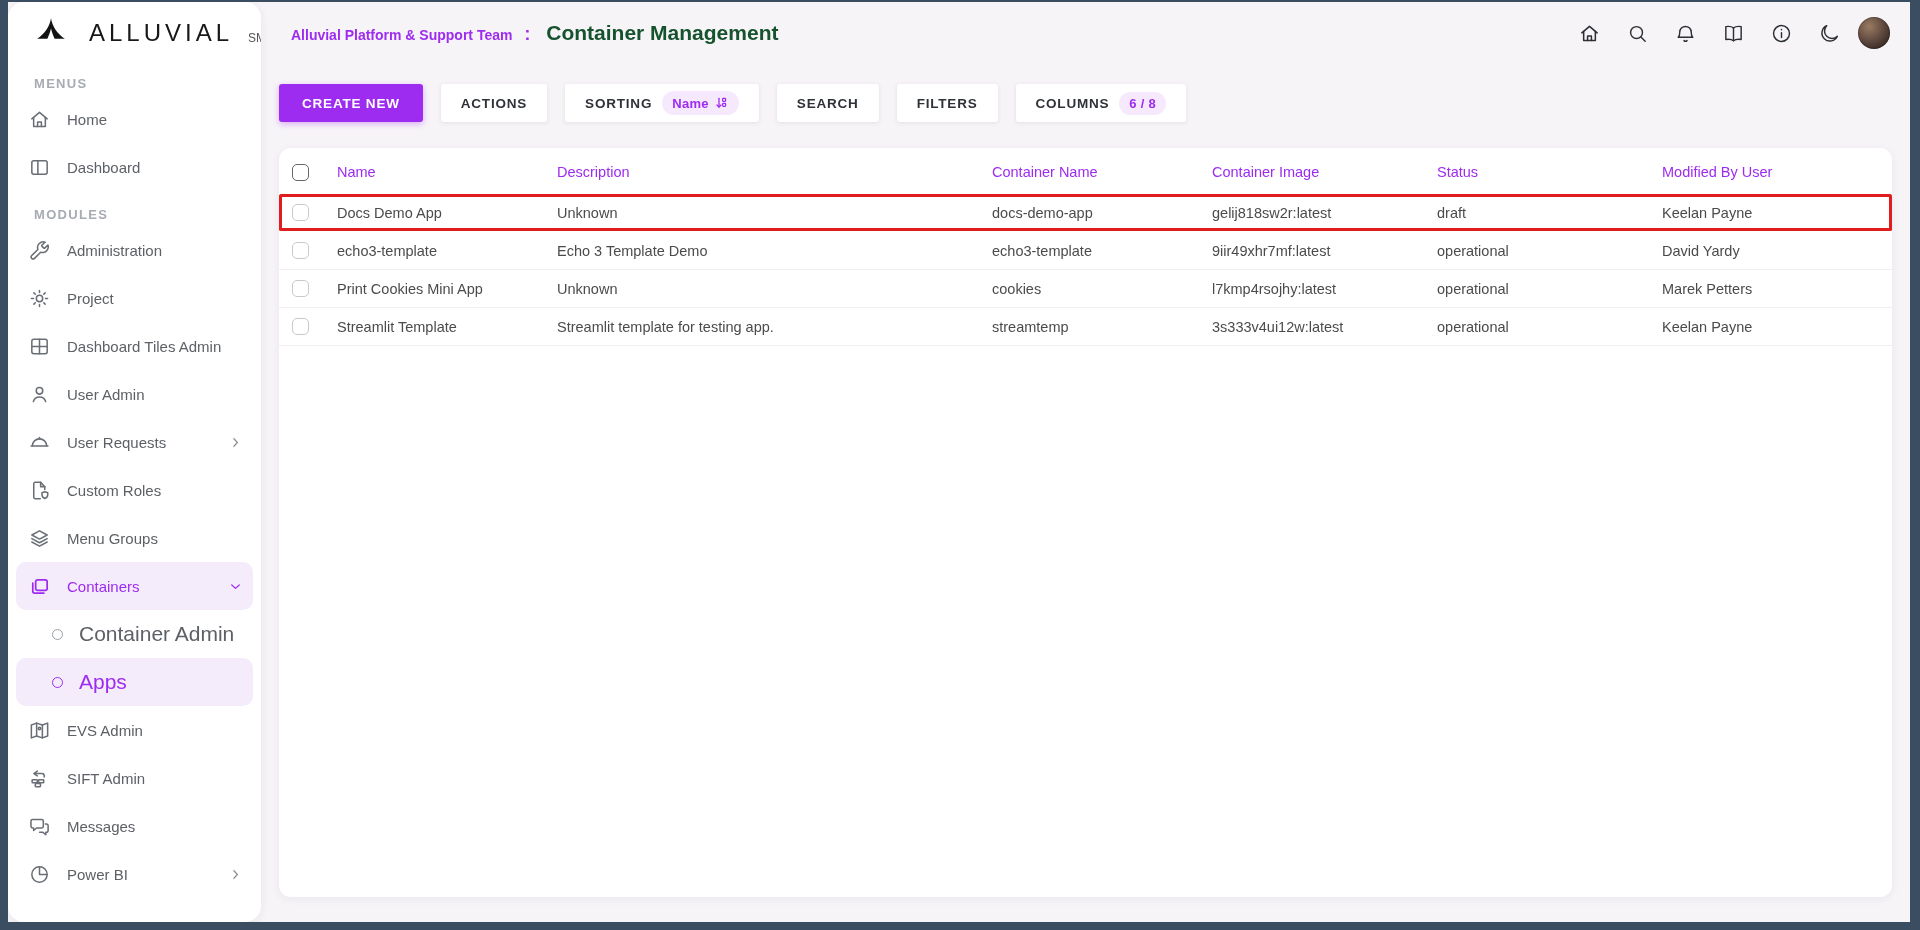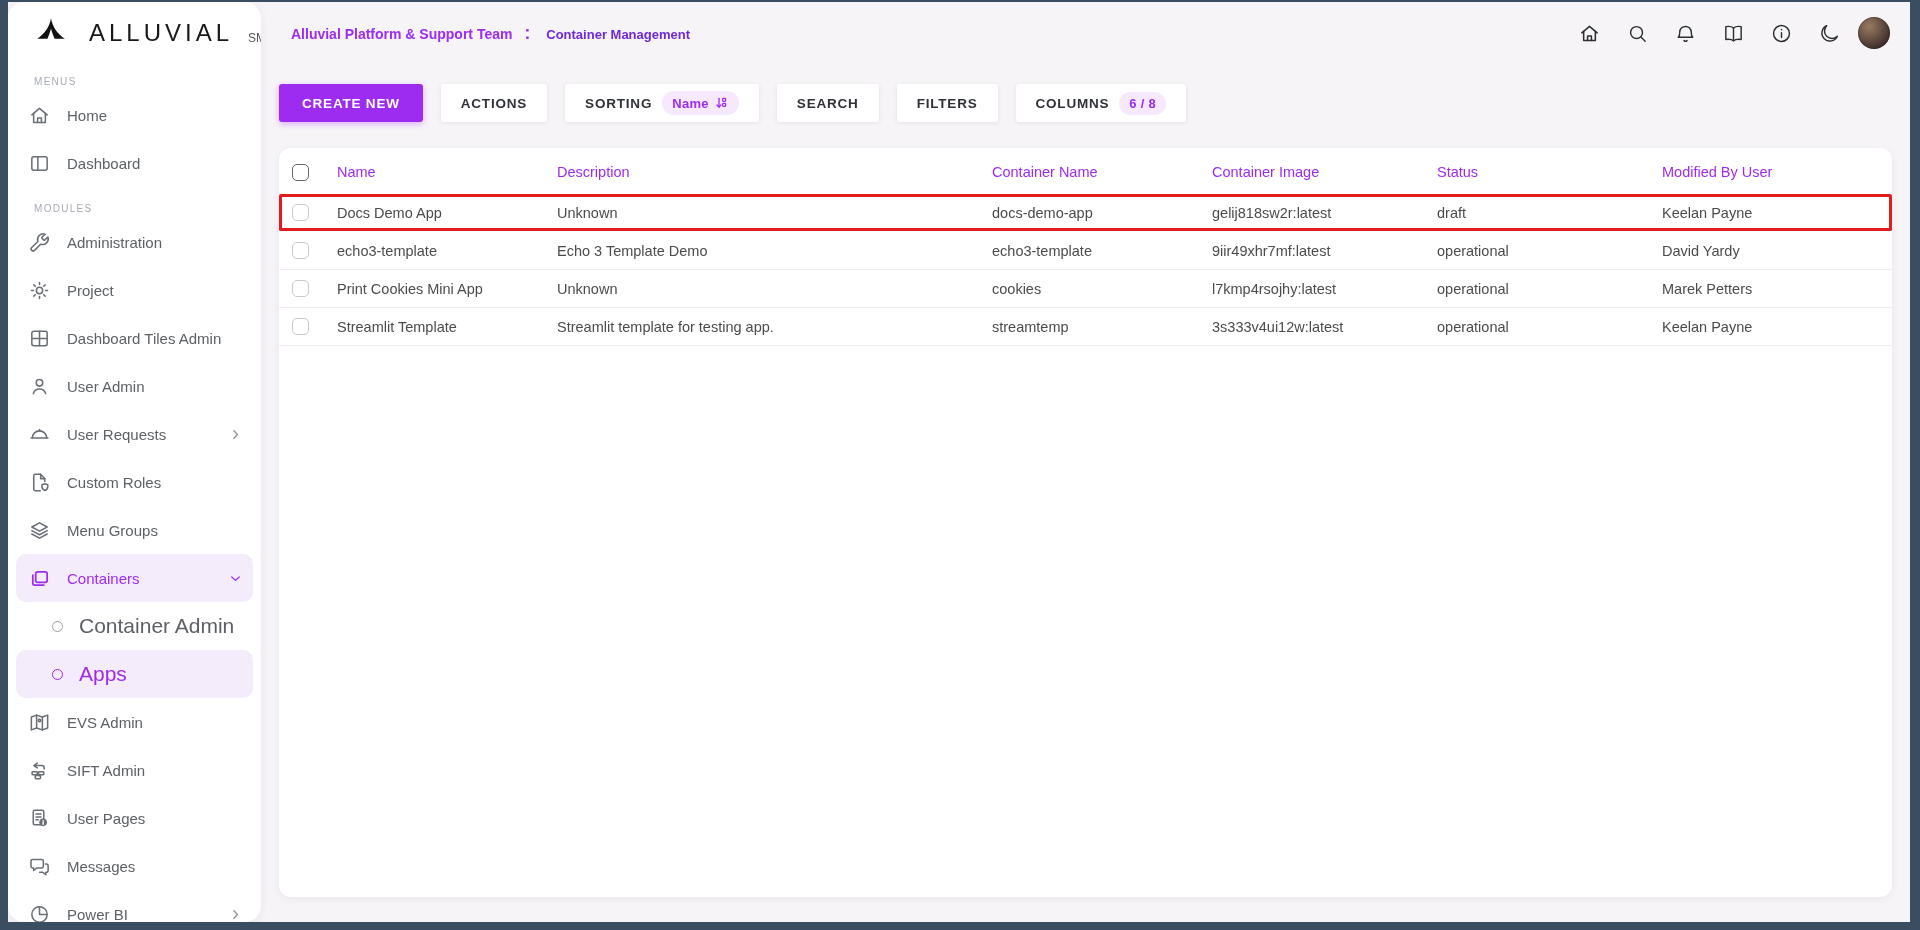--- a/index.html
+++ b/index.html
@@ -22,39 +22,39 @@
   .app{position:absolute;top:2px;left:8px;right:10px;bottom:8px;background:var(--page-bg);display:flex;overflow:hidden;}
 
   
   .sidebar{width:253px;flex:0 0 253px;background:#fff;border-radius:16px;box-shadow:0 2px 10px rgba(40,40,60,.07);overflow:hidden;display:flex;flex-direction:column;}
   .brand{display:flex;align-items:center;gap:21px;padding:14px 14px 6px 16px;margin-left:10px;}
   .brand-mark{width:34px;height:34px;flex:0 0 34px;}
   .brand-text{font-size:24px;letter-spacing:4px;color:#17181a;font-weight:400;}
   .brand-tm{font-size:12px;color:#555;align-self:flex-end;margin:0 0 5px -6px;}
   .brand-toggle{margin-left:auto;color:#777;width:22px;height:22px;cursor:pointer;}
   .nav{padding:4px 8px 0 8px;}
-  .nav-label{font-size:10px;letter-spacing:1.3px;color:var(--label);margin:16px 0 4px 12px;font-weight:400;padding-left:6px;}
+  .nav-label{font-size:13px;letter-spacing:1.3px;color:var(--label);margin:16px 0 4px 12px;font-weight:700;padding-left:6px;}
   .nav-item{display:flex;align-items:center;gap:16px;height:48px;padding:0 10px 0 12px;border-radius:10px;color:var(--muted);font-size:15px;cursor:pointer;position:relative;}
   .nav-item .ic{width:23px;height:23px;color:var(--icon);flex:0 0 23px;}
   .nav-item.active{background:var(--active-bg);color:var(--accent);}
   .nav-item.active .ic{color:var(--accent);}
   .nav-item .chev{margin-left:auto;width:15px;height:15px;color:#8a8f96;}
   .nav-item.active .chev{color:var(--accent);}
   .nav-sub{display:flex;align-items:center;gap:16px;height:48px;padding:0 10px 0 36px;border-radius:10px;color:var(--muted);font-size:21px;cursor:pointer;}
   .nav-sub .bullet{width:11px;height:11px;border:1.7px solid #9aa0a6;border-radius:50%;flex:0 0 11px;}
   .nav-sub.active{background:var(--active-bg);color:var(--accent);}
   .nav-sub.active .bullet{border-color:var(--accent);}
 
   
   .main{flex:1;display:flex;flex-direction:column;padding:0 18px;min-width:0;}
   .topbar{height:58px;display:flex;align-items:center;padding:4px 2px 0 12px;}
   .crumb{display:flex;align-items:baseline;gap:12px;font-weight:700;}
   .crumb .team{color:var(--accent);font-size:14px;}
   .crumb .sep{color:var(--accent);font-size:17.5px;}
-  .crumb .title{color:#6d28d9;font-size:13px;margin-left:4px;}
+  .crumb .title{color:#14532d;font-size:21px;margin-left:4px;}
   .top-actions{margin-left:auto;display:flex;align-items:center;gap:9px;}
   .icon-btn{width:39px;height:39px;display:flex;align-items:center;justify-content:center;color:#2c2f33;cursor:pointer;border-radius:50%;}
   .icon-btn svg{width:23px;height:23px;}
   .avatar{width:32px;height:32px;border-radius:50%;cursor:pointer;background:radial-gradient(circle at 35% 30%,#9a7b61,#56423a 55%,#241b16 95%);box-shadow:inset 0 0 0 1px rgba(0,0,0,.2);}
 
   
   .toolbar{display:flex;align-items:center;gap:18px;margin:24px 0 0 0;}
   .btn{height:38px;display:flex;align-items:center;gap:10px;padding:0 20px;border-radius:3px;background:#fff;color:#2f3237;font-size:13.5px;font-weight:600;letter-spacing:.8px;box-shadow:0 1px 4px rgba(50,40,70,.1);cursor:pointer;border:none;white-space:nowrap;}
   .btn.primary{background:var(--accent);color:#fff;box-shadow:0 2px 6px rgba(157,43,240,.35);padding:0 23px;}
   .pill{display:flex;align-items:center;gap:4px;background:var(--accent-soft);color:var(--accent);border-radius:14px;padding:4px 10px;font-size:13px;font-weight:600;letter-spacing:.3px;}
@@ -194,29 +194,20 @@
               <path d="M9.7 4.3 6.2 6.8l3.5 2.5"></path>
               <path d="M6.6 6.8h7.9a2.4 2.4 0 0 1 2.4 2.4v1.3"></path>
               <rect x="4.3" y="13.2" width="5.4" height="3.3" rx=".7"></rect>
               <rect x="11" y="13.2" width="5.4" height="3.3" rx=".7"></rect>
               <rect x="7.6" y="17.3" width="5.4" height="3.3" rx=".7"></rect>
             </svg></span>
           <span>SIFT Admin</span>
         </div>
         <div class="nav-item">
           <span class="ic"><svg viewBox="0 0 24 24" fill="none" stroke="currentColor" stroke-width="1.6" stroke-linecap="round" stroke-linejoin="round">
-              <rect x="5.5" y="3.5" width="11" height="15" rx="1.6"></rect>
-              <path d="M8.4 7.4h5.2M8.4 10.4h5.2M8.4 13.4h2.4"></path>
-              <circle cx="15.8" cy="16" r="4" fill="currentColor" stroke="none"></circle>
-              <path d="M15.8 14.3v.2M15.8 15.9v2.1" stroke="#fff" stroke-width="1.5"></path>
-            </svg></span>
-          <span>User Pages</span>
-        </div>
-        <div class="nav-item">
-          <span class="ic"><svg viewBox="0 0 24 24" fill="none" stroke="currentColor" stroke-width="1.6" stroke-linecap="round" stroke-linejoin="round">
               <path d="M4.9 4.8h9.3a1.8 1.8 0 0 1 1.8 1.8v5.2a1.8 1.8 0 0 1-1.8 1.8H9l-3.1 2.6v-2.6h-1a1.8 1.8 0 0 1-1.8-1.8V6.6a1.8 1.8 0 0 1 1.8-1.8z"></path>
               <path d="M18.2 9.3h1a1.8 1.8 0 0 1 1.8 1.8v5.2a1.8 1.8 0 0 1-1.8 1.8h-.6v2.5l-3.1-2.5h-3.4"></path>
             </svg></span>
           <span>Messages</span>
         </div>
         <div class="nav-item">
           <span class="ic"><svg viewBox="0 0 24 24" fill="none" stroke="currentColor" stroke-width="1.6" stroke-linecap="round" stroke-linejoin="round">
               <path d="M20 12a8 8 0 1 1-8-8"></path>
               <path d="M12 4a8 8 0 0 1 8 8h-8z"></path>
             </svg></span>

